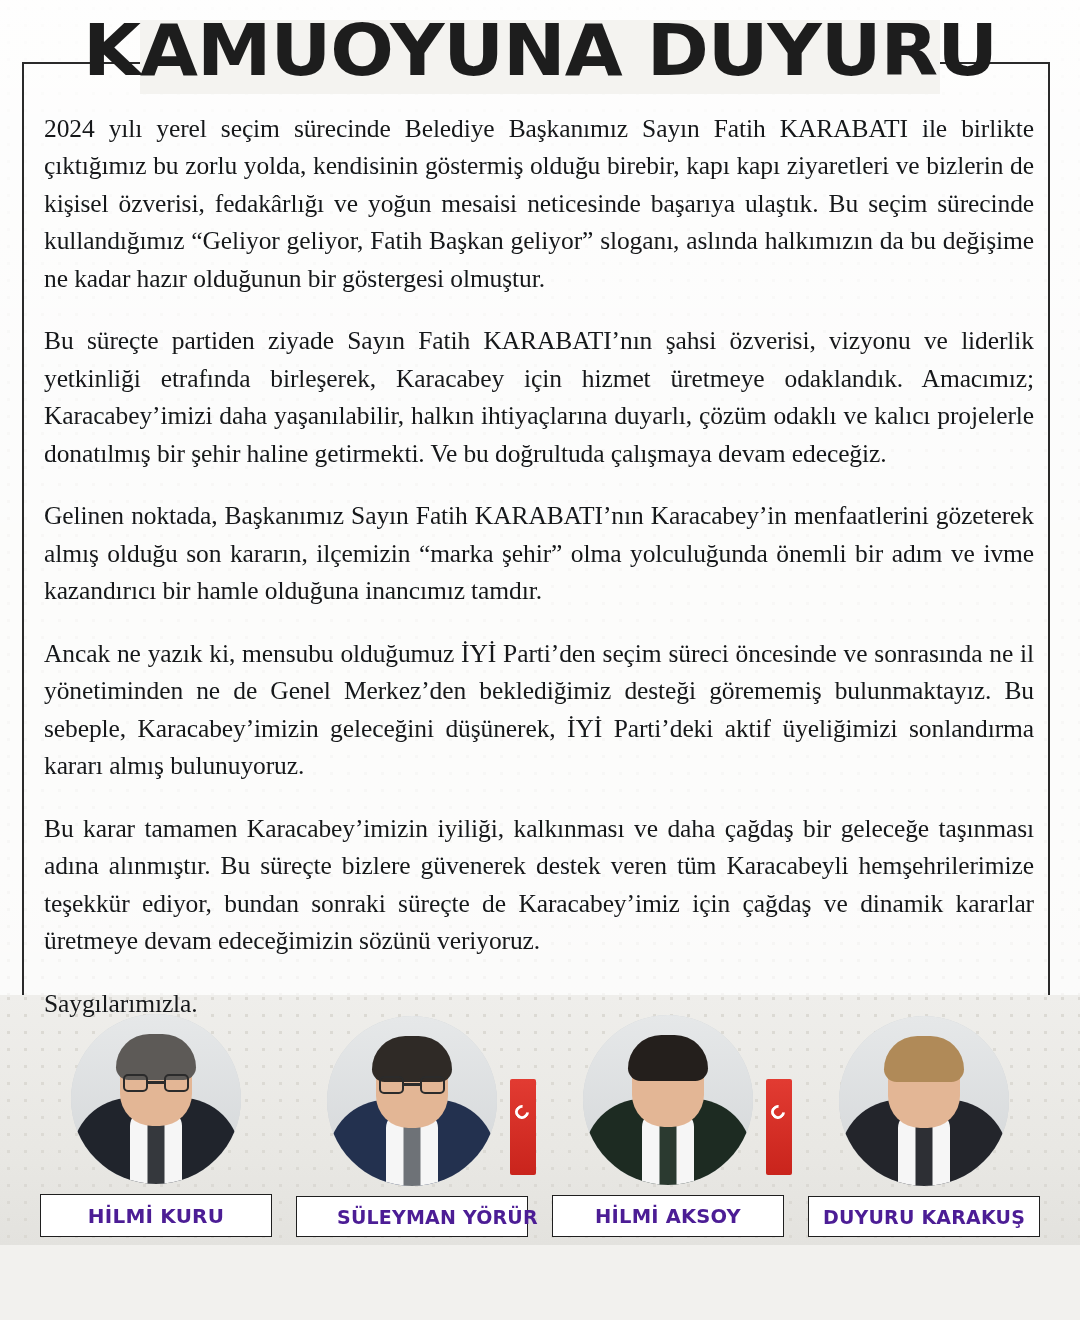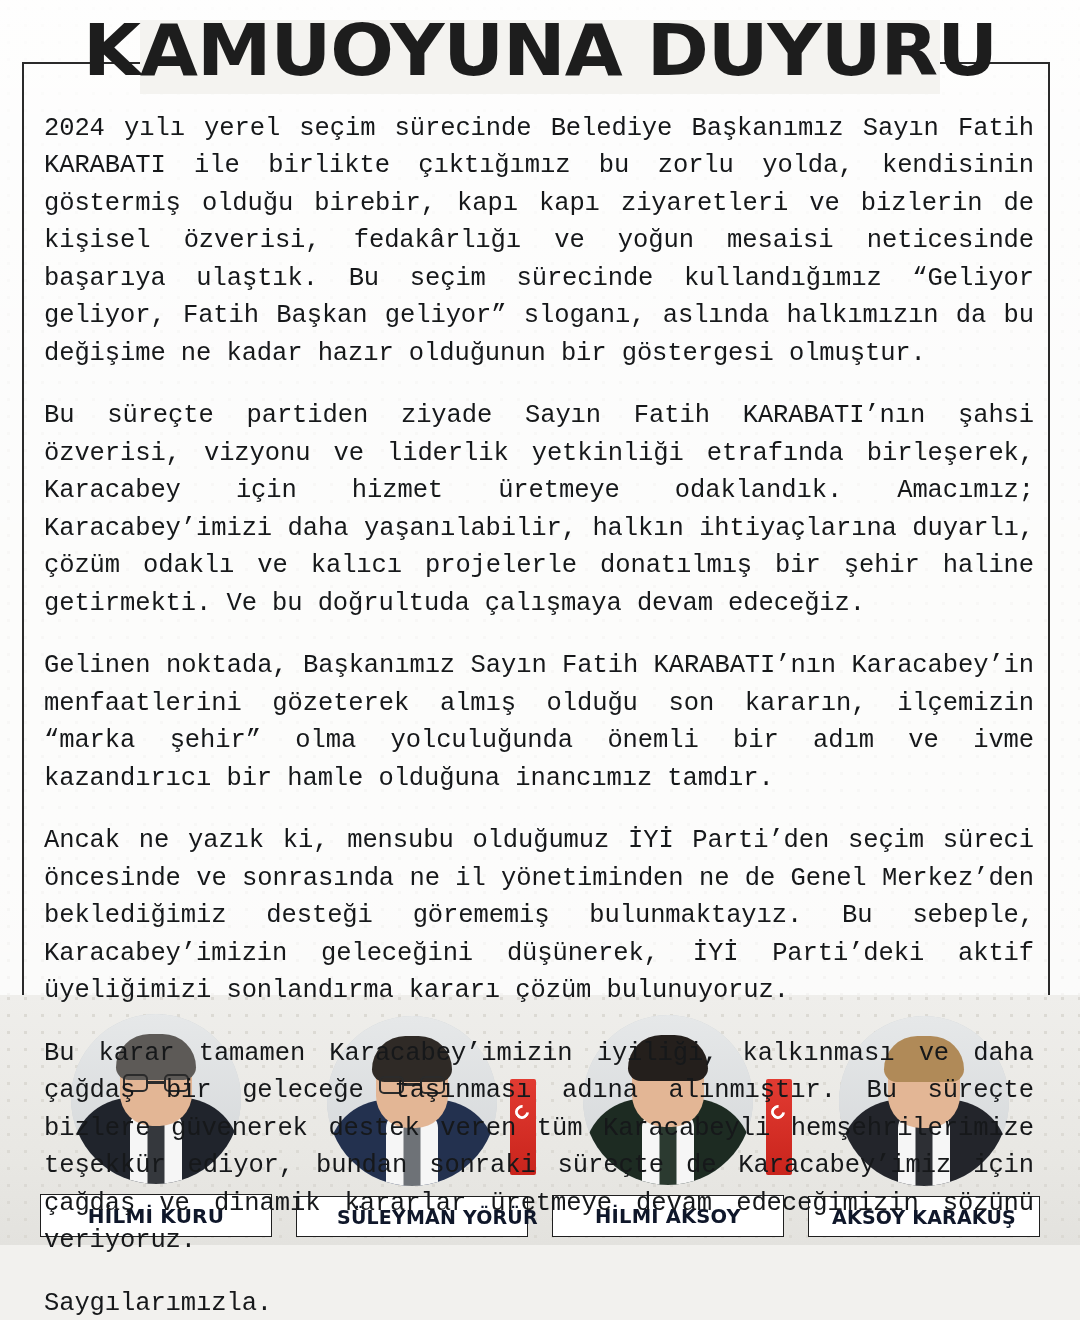--- a/index.html
+++ b/index.html
@@ -79,21 +79,21 @@
 
   
   .content {
     position: absolute;
     left: 44px;
     top: 110px;
     width: 990px;
     z-index: 6;
   }
   .para {
-    font-family: Liberation Mono, monospace;
+    font-family: Liberation Serif, serif;
     font-size: 25.5px;
     line-height: 1.47;
     color: #16181a;
     text-align: justify;
     margin: 0 0 25px 0;
     letter-spacing: -0.1px;
   }
   .para:last-child { margin-bottom: 0; }
 
   
@@ -226,21 +226,21 @@
 
   .name-plate {
     margin-top: 10px;
     background: #ffffff;
     border: 1.5px solid #1f1f1f;
     padding: 9px 4px 8px;
     font-family: "DejaVu Sans", sans-serif;
     font-weight: 700;
     font-size: 19.5px;
     letter-spacing: .2px;
-    color: #0f172a;
+    color: #4c1d95;
     white-space: nowrap;
   }
   .person:nth-child(1) .name-plate { font-size: 20px; }
   .person:nth-child(2) .name-plate { font-size: 19px; padding-left: 40px; }
   .person:nth-child(4) .name-plate { font-size: 19px; }
 </style>
 </head>
 <body>
 
 <div class="page">
@@ -248,21 +248,21 @@
   <div class="bg-wash"></div>
 
   <div class="frame"></div>
   <div class="title-mask"></div>
   <div class="title">KAMUOYUNA DUYURU</div>
 
   <div class="content">
     <p class="para">2024 yılı yerel seçim sürecinde Belediye Başkanımız Sayın Fatih KARABATI ile birlikte çıktığımız bu zorlu yolda, kendisinin göstermiş olduğu birebir, kapı kapı ziyaretleri ve bizlerin de kişisel özverisi, fedakârlığı ve yoğun mesaisi neticesinde başarıya ulaştık. Bu seçim sürecinde kullandığımız “Geliyor geliyor, Fatih Başkan geliyor” sloganı, aslında halkımızın da bu değişime ne kadar hazır olduğunun bir göstergesi olmuştur.</p>
     <p class="para">Bu süreçte partiden ziyade Sayın Fatih KARABATI’nın şahsi özverisi, vizyonu ve liderlik yetkinliği etrafında birleşerek, Karacabey için hizmet üretmeye odaklandık. Amacımız; Karacabey’imizi daha yaşanılabilir, halkın ihtiyaçlarına duyarlı, çözüm odaklı ve kalıcı projelerle donatılmış bir şehir haline getirmekti. Ve bu doğrultuda çalışmaya devam edeceğiz.</p>
     <p class="para">Gelinen noktada, Başkanımız Sayın Fatih KARABATI’nın Karacabey’in menfaatlerini gözeterek almış olduğu son kararın, ilçemizin “marka şehir” olma yolculuğunda önemli bir adım ve ivme kazandırıcı bir hamle olduğuna inancımız tamdır.</p>
-    <p class="para">Ancak ne yazık ki, mensubu olduğumuz İYİ Parti’den seçim süreci öncesinde ve sonrasında ne il yönetiminden ne de Genel Merkez’den beklediğimiz desteği görememiş bulunmaktayız. Bu sebeple, Karacabey’imizin geleceğini düşünerek, İYİ Parti’deki aktif üyeliğimizi sonlandırma kararı çözüm bulunuyoruz.</p>
+    <p class="para">Ancak ne yazık ki, mensubu olduğumuz İYİ Parti’den seçim süreci öncesinde ve sonrasında ne il yönetiminden ne de Genel Merkez’den beklediğimiz desteği görememiş bulunmaktayız. Bu sebeple, Karacabey’imizin geleceğini düşünerek, İYİ Parti’deki aktif üyeliğimizi sonlandırma kararı almış bulunuyoruz.</p>
     <p class="para">Bu karar tamamen Karacabey’imizin iyiliği, kalkınması ve daha çağdaş bir geleceğe taşınması adına alınmıştır. Bu süreçte bizlere güvenerek destek veren tüm Karacabeyli hemşehrilerimize teşekkür ediyor, bundan sonraki süreçte de Karacabey’imiz için çağdaş ve dinamik kararlar üretmeye devam edeceğimizin sözünü veriyoruz.</p>
     <p class="para">Saygılarımızla.</p>
   </div>
 
   <div class="photo-strip">
     <div class="strip-band"></div>
     <div class="strip-dots"></div>
 
     <div class="people">
 
@@ -314,18 +314,18 @@
 
       <div class="person">
         <div class="portrait">
           <div class="pt-bg"></div>
           <div class="pt-body" style="background:#23252b"></div>
           <div class="pt-shirt"></div>
           <div class="pt-tie" style="background:#2d2f34"></div>
           <div class="pt-head"></div>
           <div class="pt-hair" style="background:#b08a58"></div>
         </div>
-        <div class="name-plate">AKSOY KARAKUŞ</div>
+        <div class="name-plate">DUYURU KARAKUŞ</div>
       </div>
 
     </div>
   </div>
 </div>
 
 </body></html>

